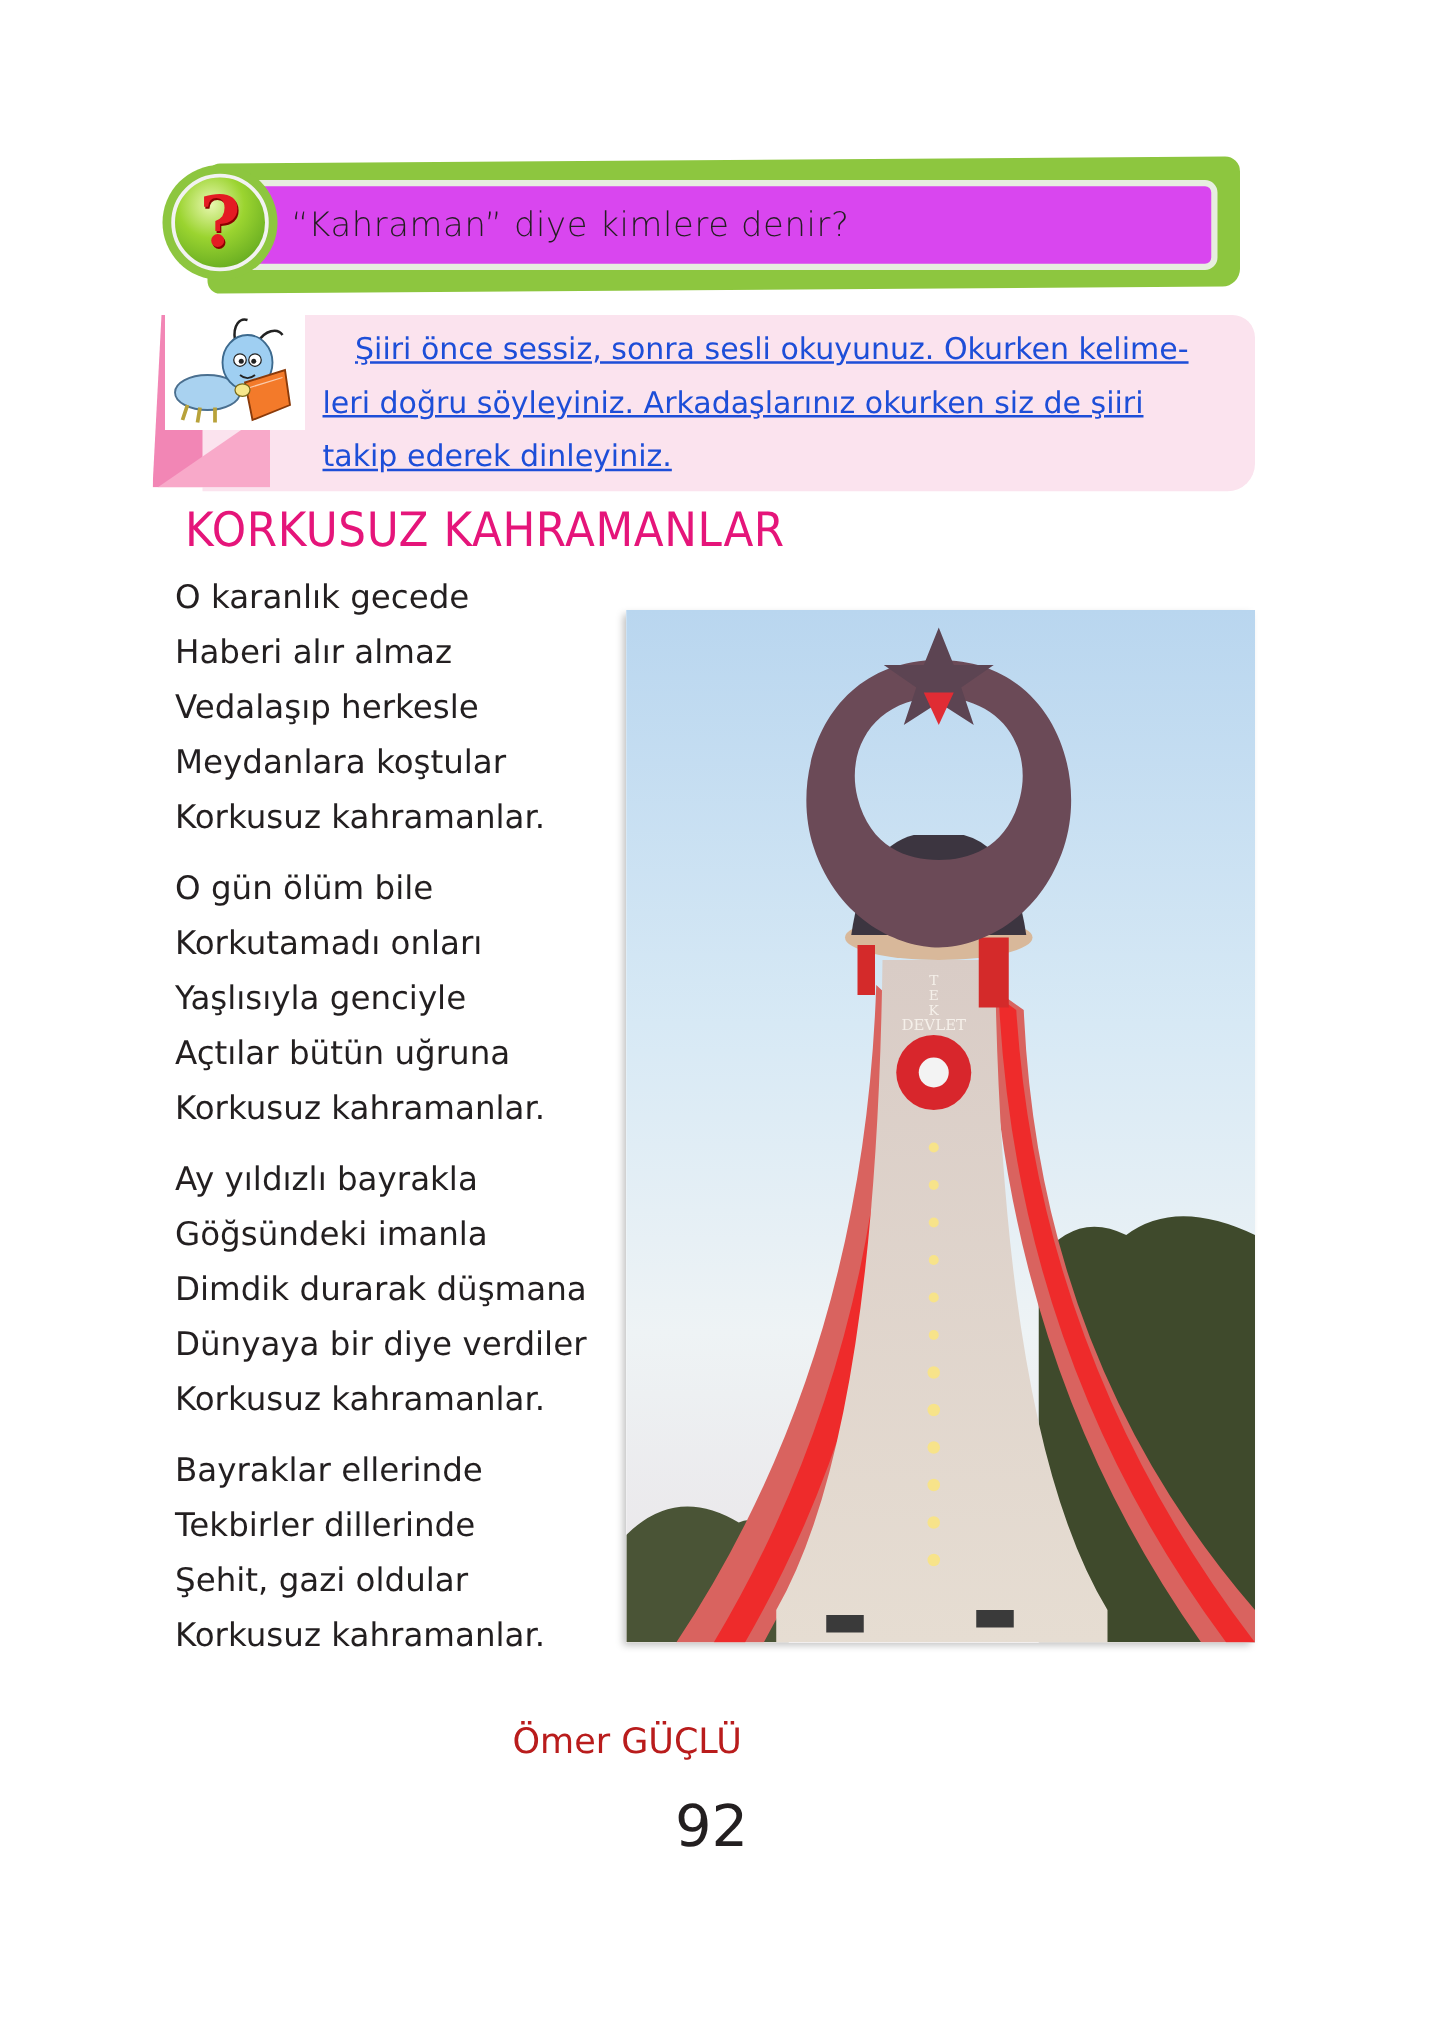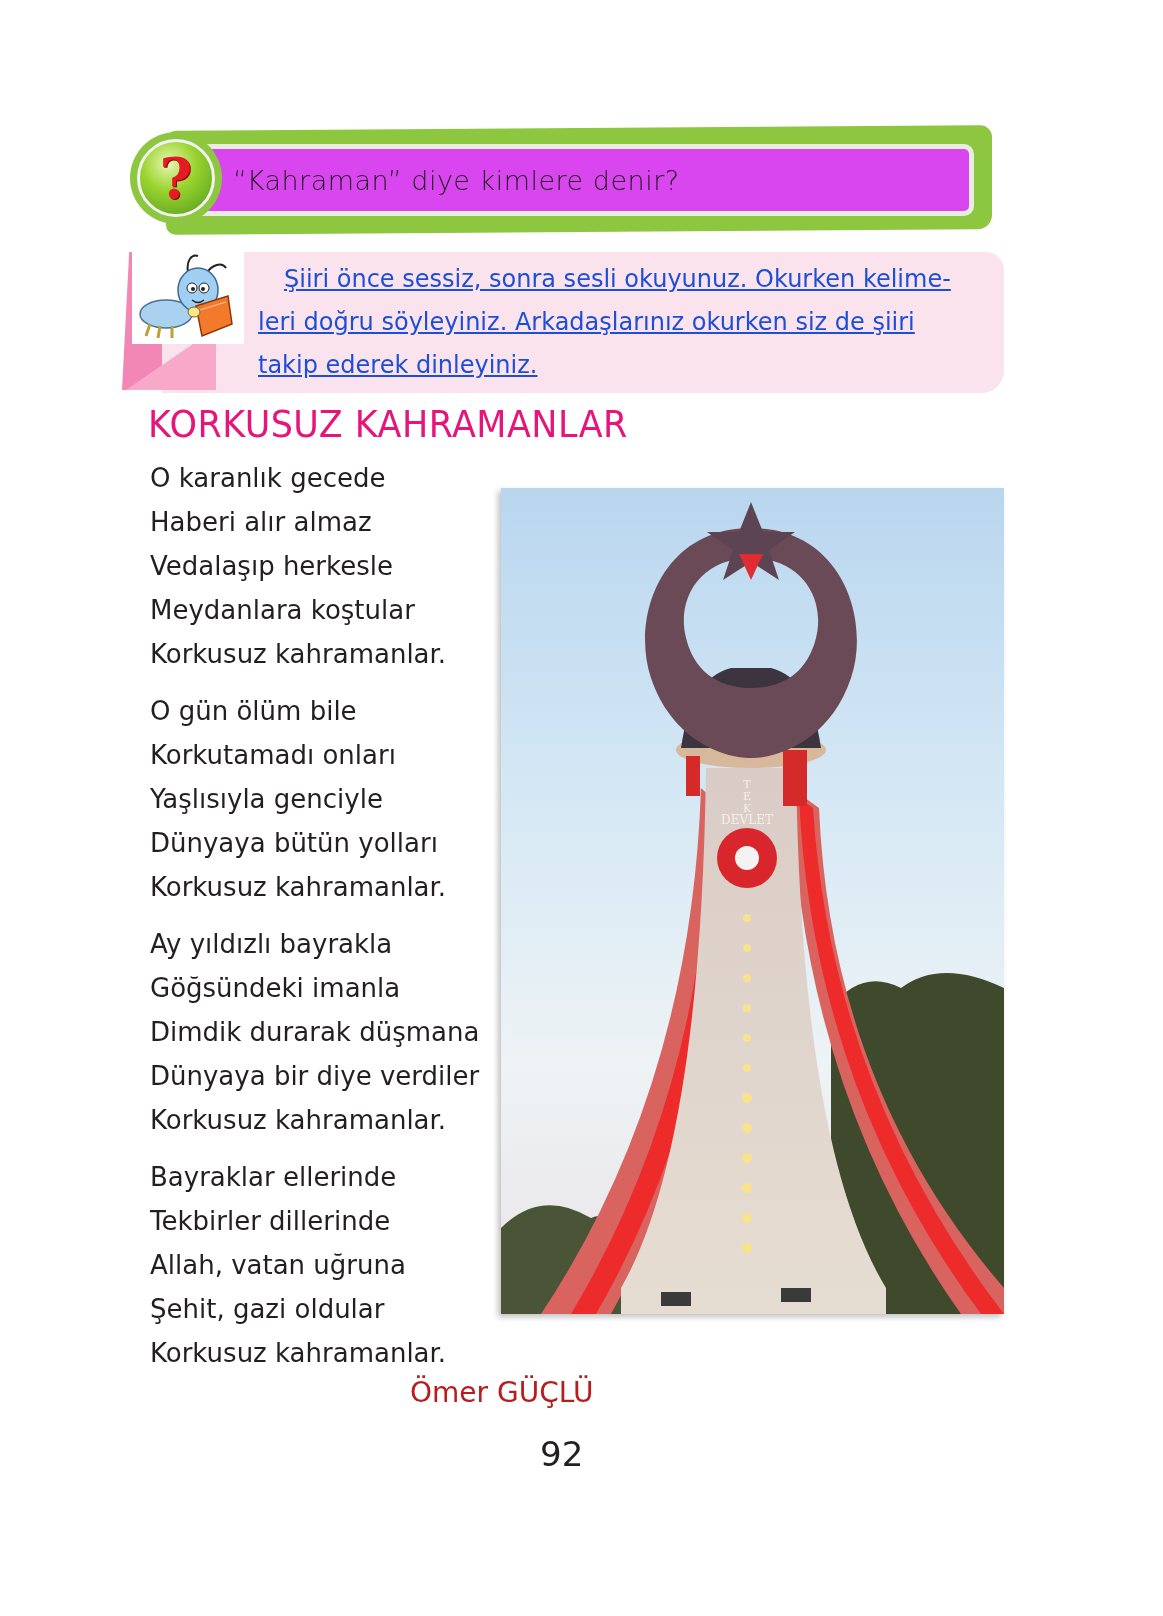--- a/index.html
+++ b/index.html
@@ -33,26 +33,26 @@
                   background: #fbe3ee; border-radius: 0 18px 22px 0; }
     .instr-mascot { position: absolute; left: 10px; top: 0; width: 112px; height: 96px;
                     background: #ffffff; display: flex; align-items: center; justify-content: center; }
     .instr-text { position: absolute; left: 136px; top: 10px; right: 20px;
                   font-size: 24px; line-height: 43px; text-align: justify; color: #1d4ed8; text-decoration: underline; }
     .instr-text .indent { display: inline-block; width: 26px; }
 
     
     .poem-title { position: absolute; left: 148px; top: 402px; font-size: 38px; color: #e5157a;
                   letter-spacing: 0.5px; font-weight: 400; transform: scaleX(0.92); transform-origin: left; }
-    .poem { position: absolute; left: 150px; top: 456px; width: 350px; }
+    .poem { position: absolute; left: 140px; top: 456px; width: 350px; }
     .stanza { margin-bottom: 13px; }
     .line { font-size: 26px; line-height: 44px; height: 44px; color: #231f20; white-space: nowrap; }
 
     .author { position: absolute; left: 410px; top: 1376px; font-size: 28px; color: #b91c1c; }
-    .page-num { position: absolute; left: 540px; top: 1434px; font-size: 34px; color: #231f20; }
+    .page-num { position: absolute; left: 540px; top: 1434px; font-size: 46px; color: #231f20; }
 
     
     .photo { position: absolute; left: 501px; top: 488px; width: 503px; height: 826px;
              box-shadow: -3px 3px 6px rgba(0,0,0,0.25); overflow: hidden;
              background: linear-gradient(180deg, #b9d6ef 0%, #d7e9f5 40%, #eef3f5 70%, #e9e3e6 100%); }
     .photo svg { position: absolute; left: 0; top: 0; }
   </style>
 </head>
 <body>
 
@@ -103,34 +103,33 @@
     <div class="line">O karanlık gecede</div>
     <div class="line">Haberi alır almaz</div>
     <div class="line">Vedalaşıp herkesle</div>
     <div class="line">Meydanlara koştular</div>
     <div class="line">Korkusuz kahramanlar.</div>
   </div>
   <div class="stanza">
     <div class="line">O gün ölüm bile</div>
     <div class="line">Korkutamadı onları</div>
     <div class="line">Yaşlısıyla genciyle</div>
-    <div class="line">Dünyaya bütün yolları</div>
+    <div class="line">Açtılar bütün uğruna</div>
     <div class="line">Korkusuz kahramanlar.</div>
   </div>
   <div class="stanza">
     <div class="line">Ay yıldızlı bayrakla</div>
     <div class="line">Göğsündeki imanla</div>
     <div class="line">Dimdik durarak düşmana</div>
     <div class="line">Dünyaya bir diye verdiler</div>
     <div class="line">Korkusuz kahramanlar.</div>
   </div>
   <div class="stanza">
     <div class="line">Bayraklar ellerinde</div>
     <div class="line">Tekbirler dillerinde</div>
-    <div class="line">Allah, vatan uğruna</div>
     <div class="line">Şehit, gazi oldular</div>
     <div class="line">Korkusuz kahramanlar.</div>
   </div>
 </div>
 
 <div class="photo">
   <svg width="503" height="826" viewBox="0 0 503 826">
     <defs>
       <linearGradient id="tower" x1="0" y1="0" x2="0" y2="1">
         <stop offset="0" stop-color="#d9ccc6"></stop>

